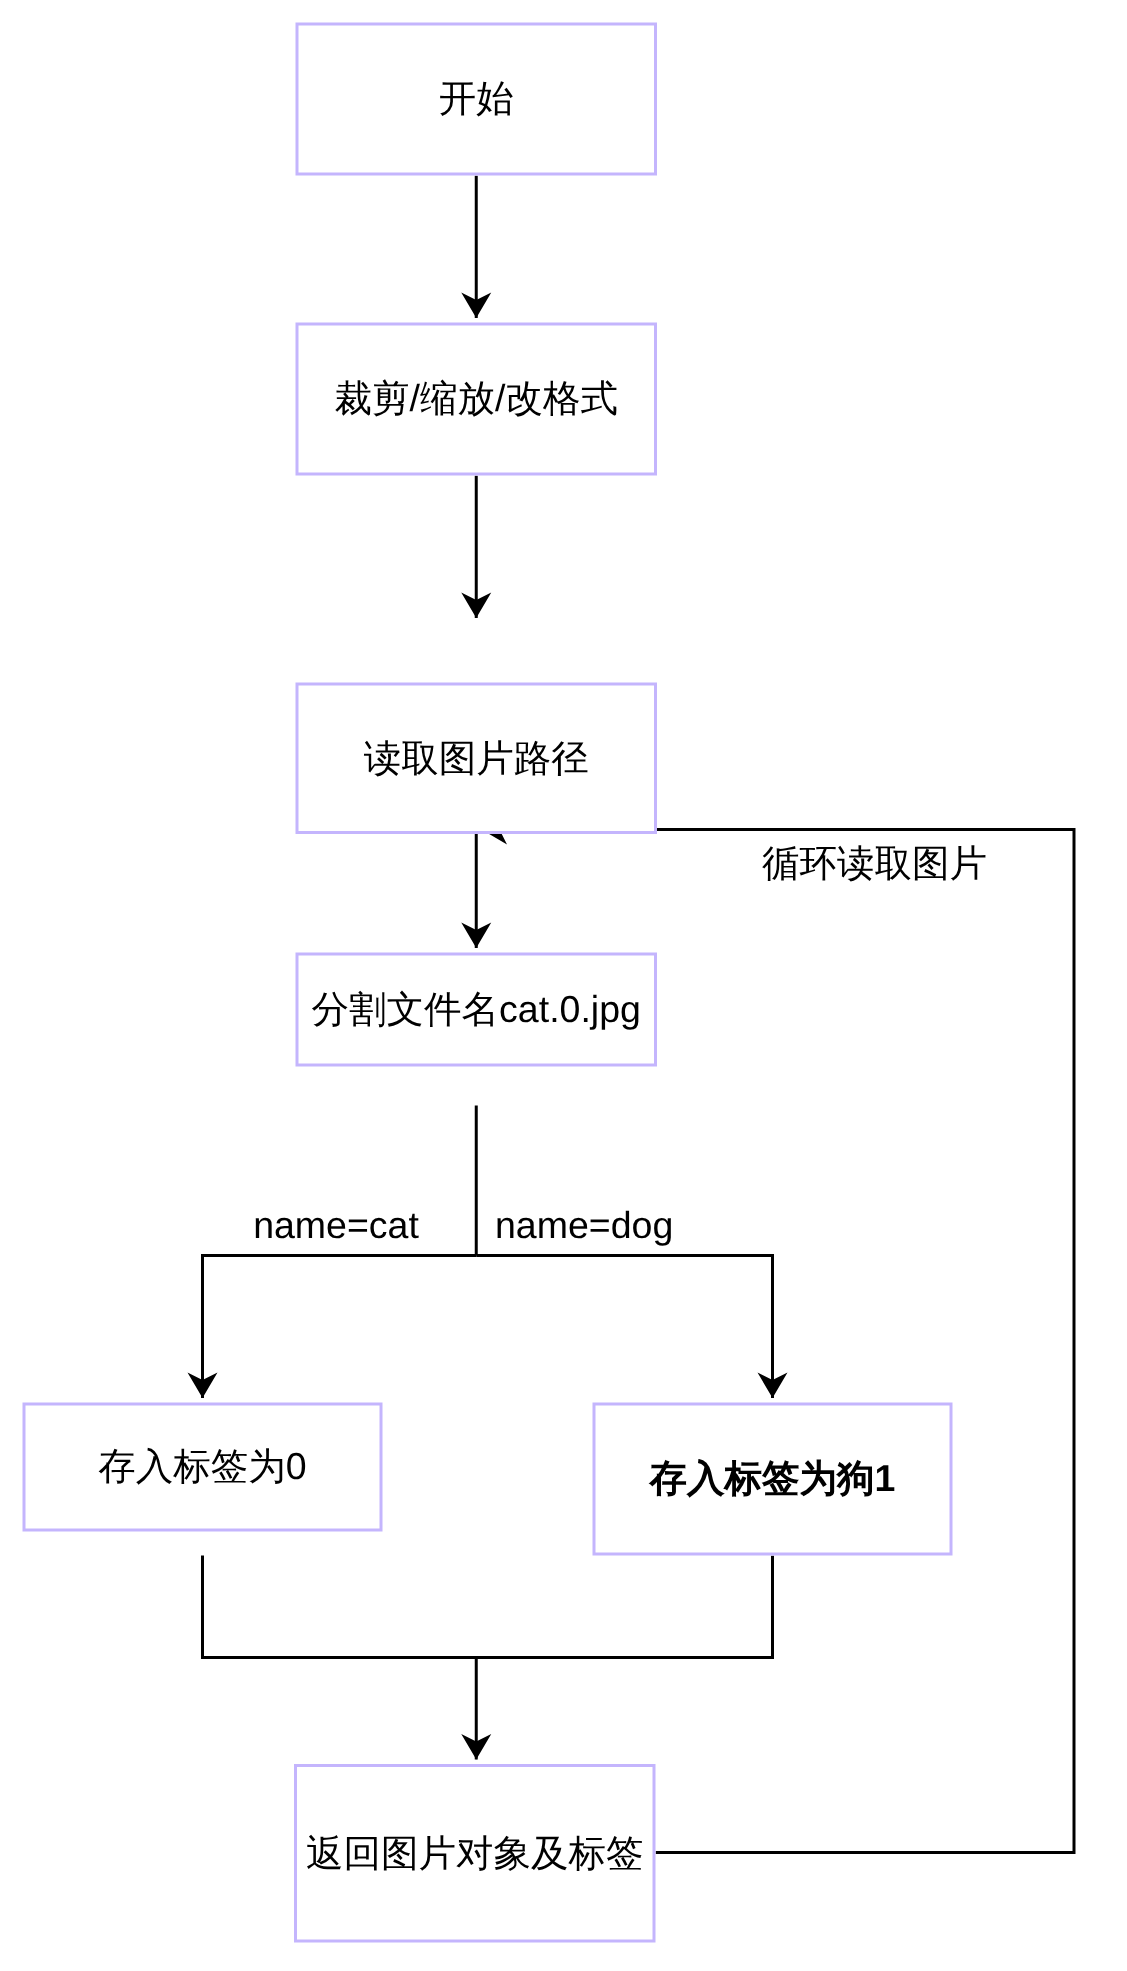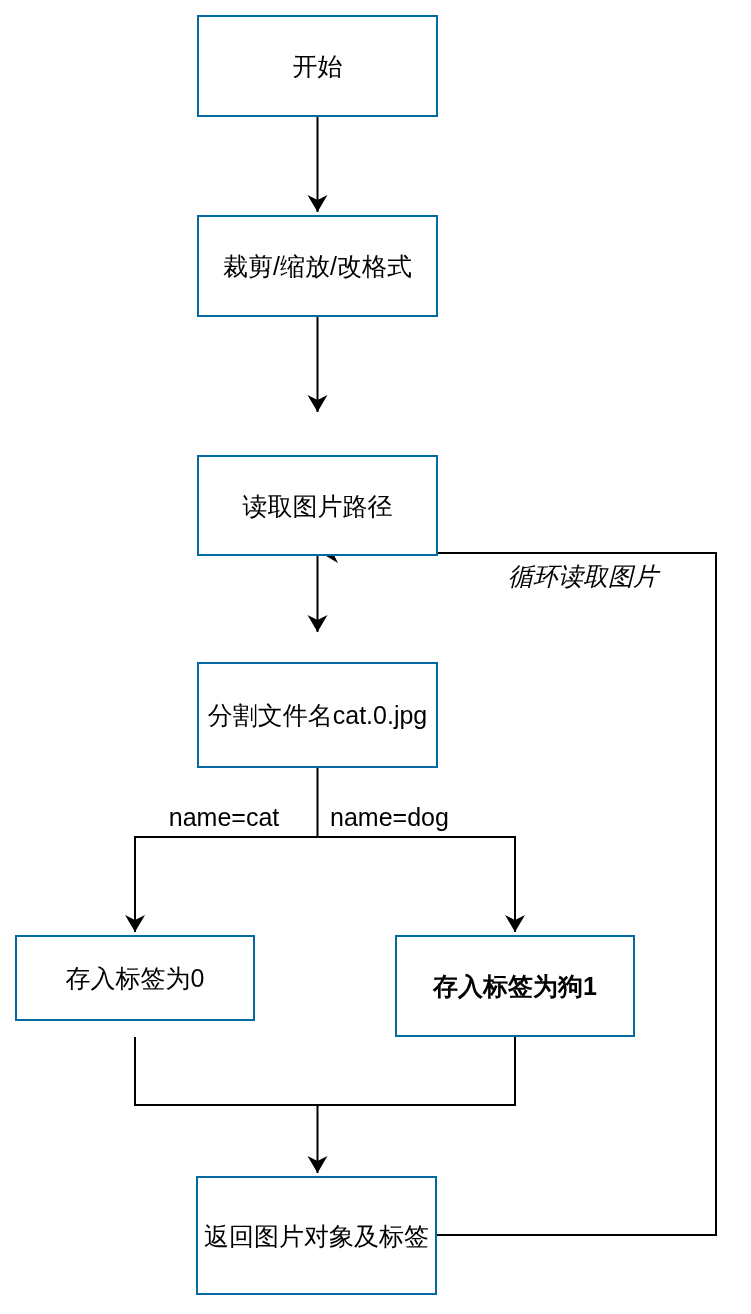--- a/index.html
+++ b/index.html
@@ -24,49 +24,49 @@
     height: 1314px;
   }
   .edge {
     fill: none;
     stroke: #000000;
     stroke-width: 2;
   }
   .node {
     position: absolute;
     box-sizing: border-box;
-    border: 2px solid #0369a1;
+    border: 2px solid #c4b5fd;
     background: #ffffff;
     display: flex;
     align-items: center;
     justify-content: center;
     text-align: center;
     font-size: 25px;
     line-height: 1.2;
     white-space: nowrap;
   }
   .edge-label {
     position: absolute;
     font-size: 25px;
     line-height: 1.2;
     white-space: nowrap;
     background: #ffffff;
   }
   
   .n-start   { left: 197px; top: 15px;   width: 241px; height: 102px; }
   .n-prep    { left: 197px; top: 215px;  width: 241px; height: 102px; text-align: right; }
   .n-read    { left: 197px; top: 415px;  width: 241px; height: 101px; margin-top: 40px; }
-  .n-split   { left: 197px; top: 635px;  width: 241px; height: 106px; margin-top: 27px; }
+  .n-split   { left: 197px; top: 635px;  width: 241px; height: 76px; }
   .n-cat     { left: 15px;  top: 935px;  width: 240px; height: 86px; }
   .n-dog     { left: 395px; top: 935px;  width: 240px; height: 102px; font-weight: bold; }
   .n-return  { left: 196px; top: 1176px; width: 241px; height: 119px; }
   
   .l-cat  { left: 168px; top: 802px; width: 112px; text-align: center; }
   .l-dog  { left: 330px; top: 802px; width: 112px; text-align: center; }
-  .l-loop { left: 505px; top: 561px; width: 156px; text-align: center; font-style: italic; }
+  .l-loop { left: 505px; top: 561px; width: 156px; text-align: center; }
 </style>
 </head>
 <body>
 
 <div class="canvas">
 
   <svg class="edges" width="751" height="1314" viewBox="0 0 751 1314" xmlns="http://www.w3.org/2000/svg">
     <defs>
       <marker id="arrow" markerUnits="userSpaceOnUse" markerWidth="20" markerHeight="22" refX="18" refY="11" orient="auto">
         <path d="M18,11 L1,1 L6,11 L1,21 Z" fill="#000000"></path>

